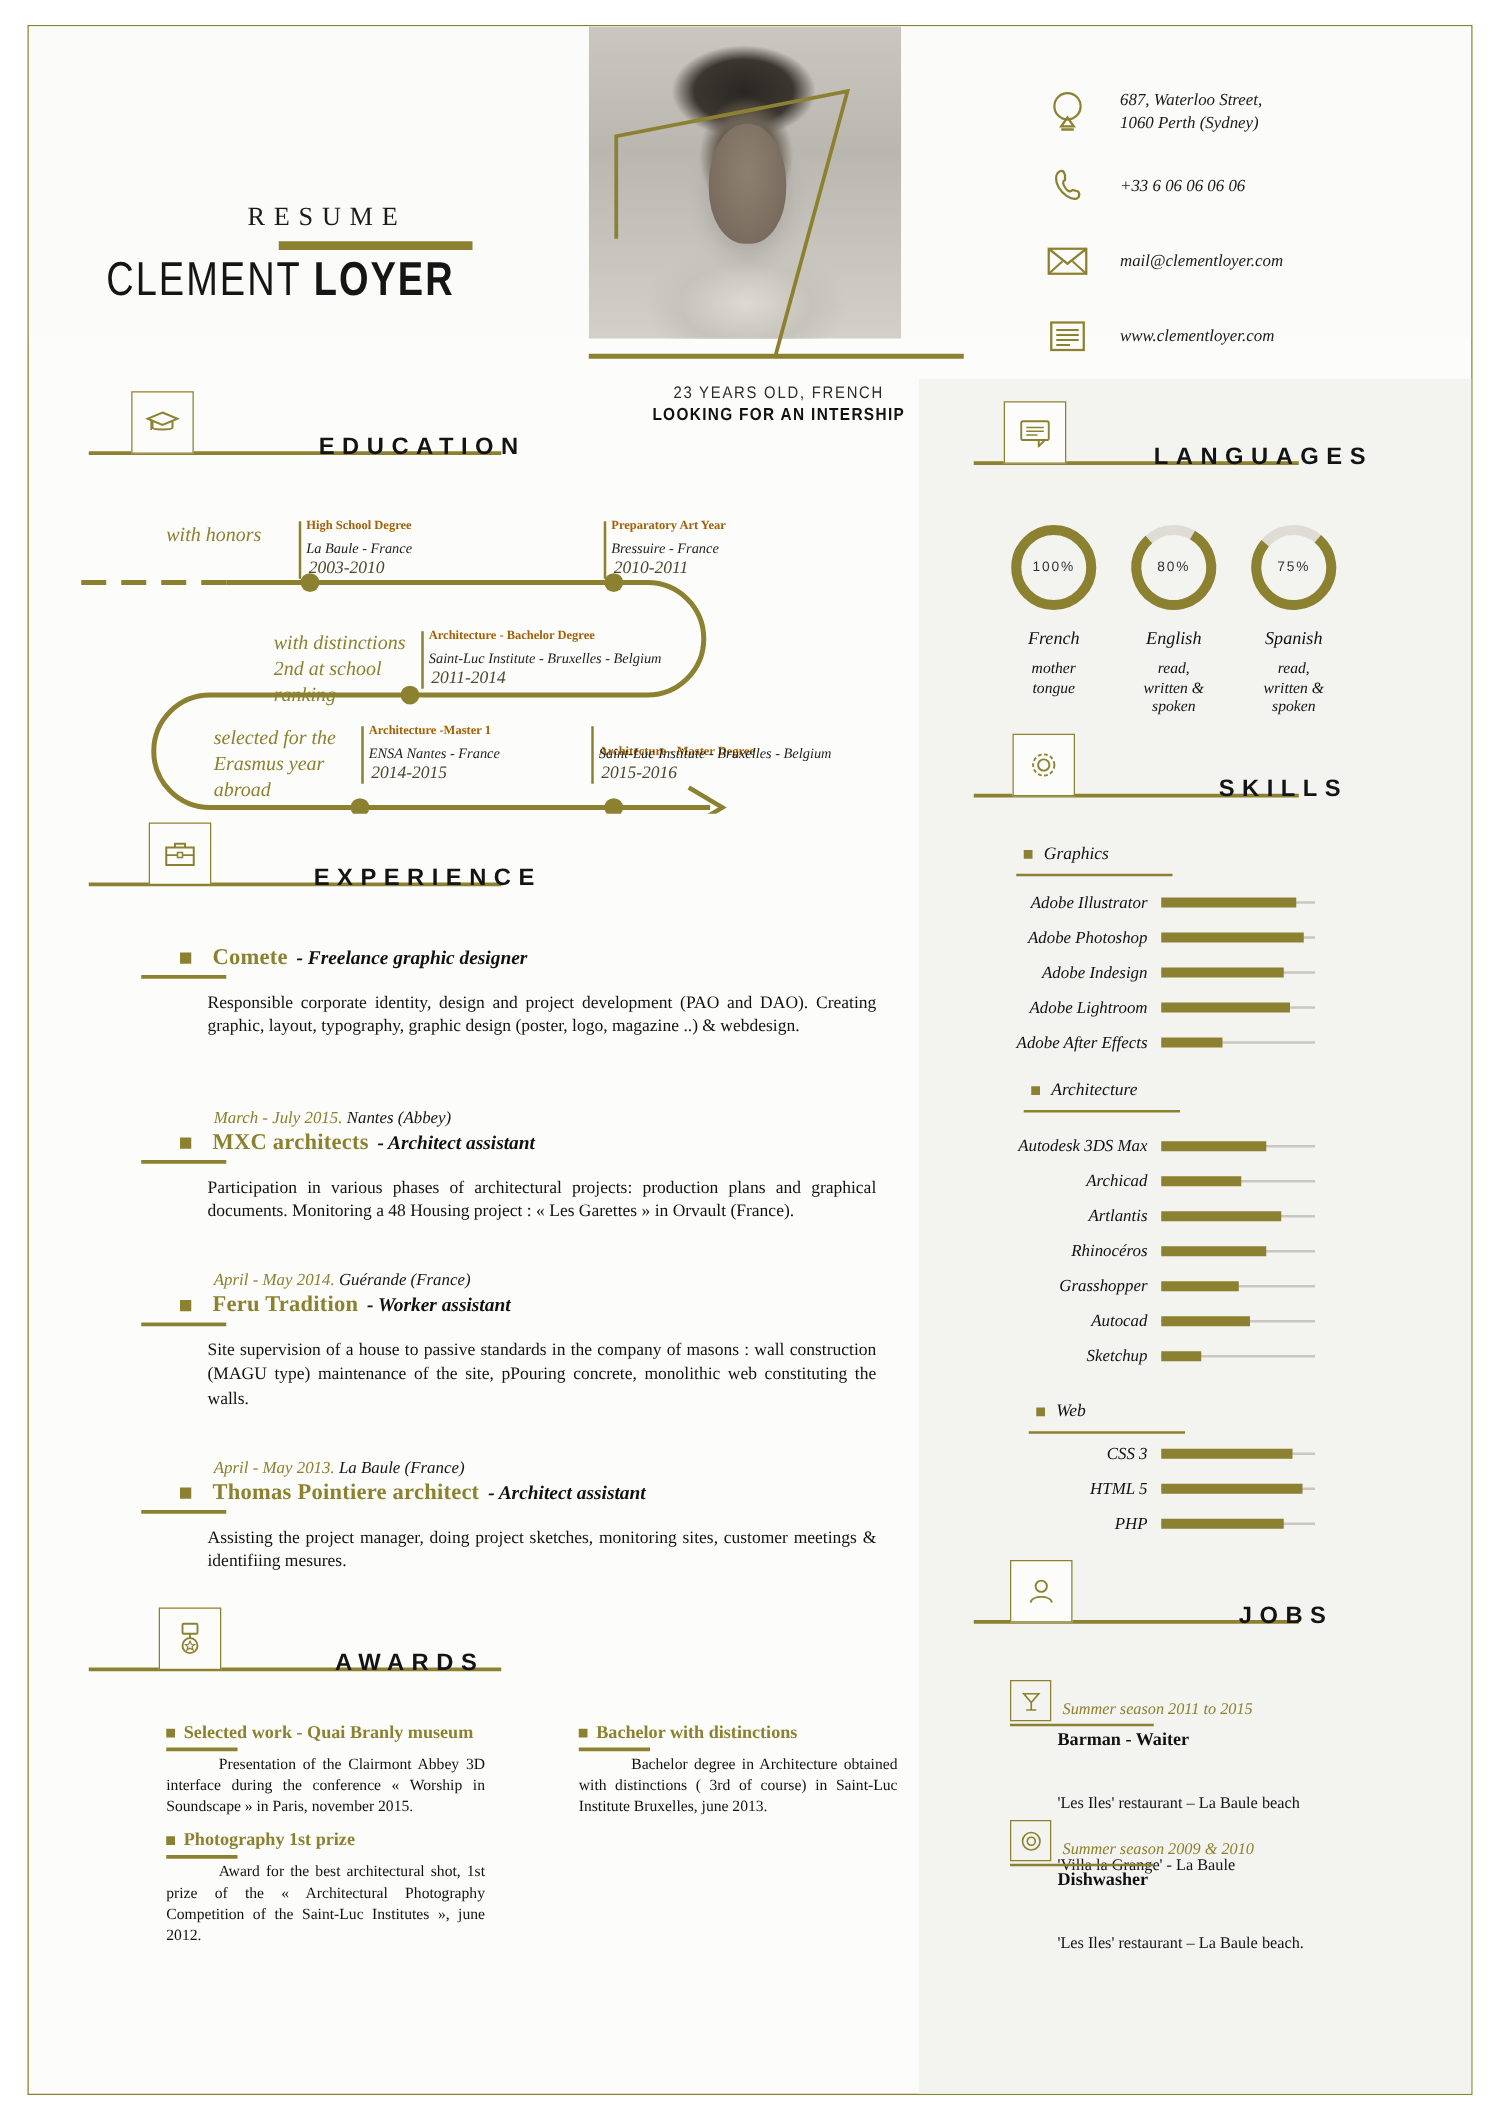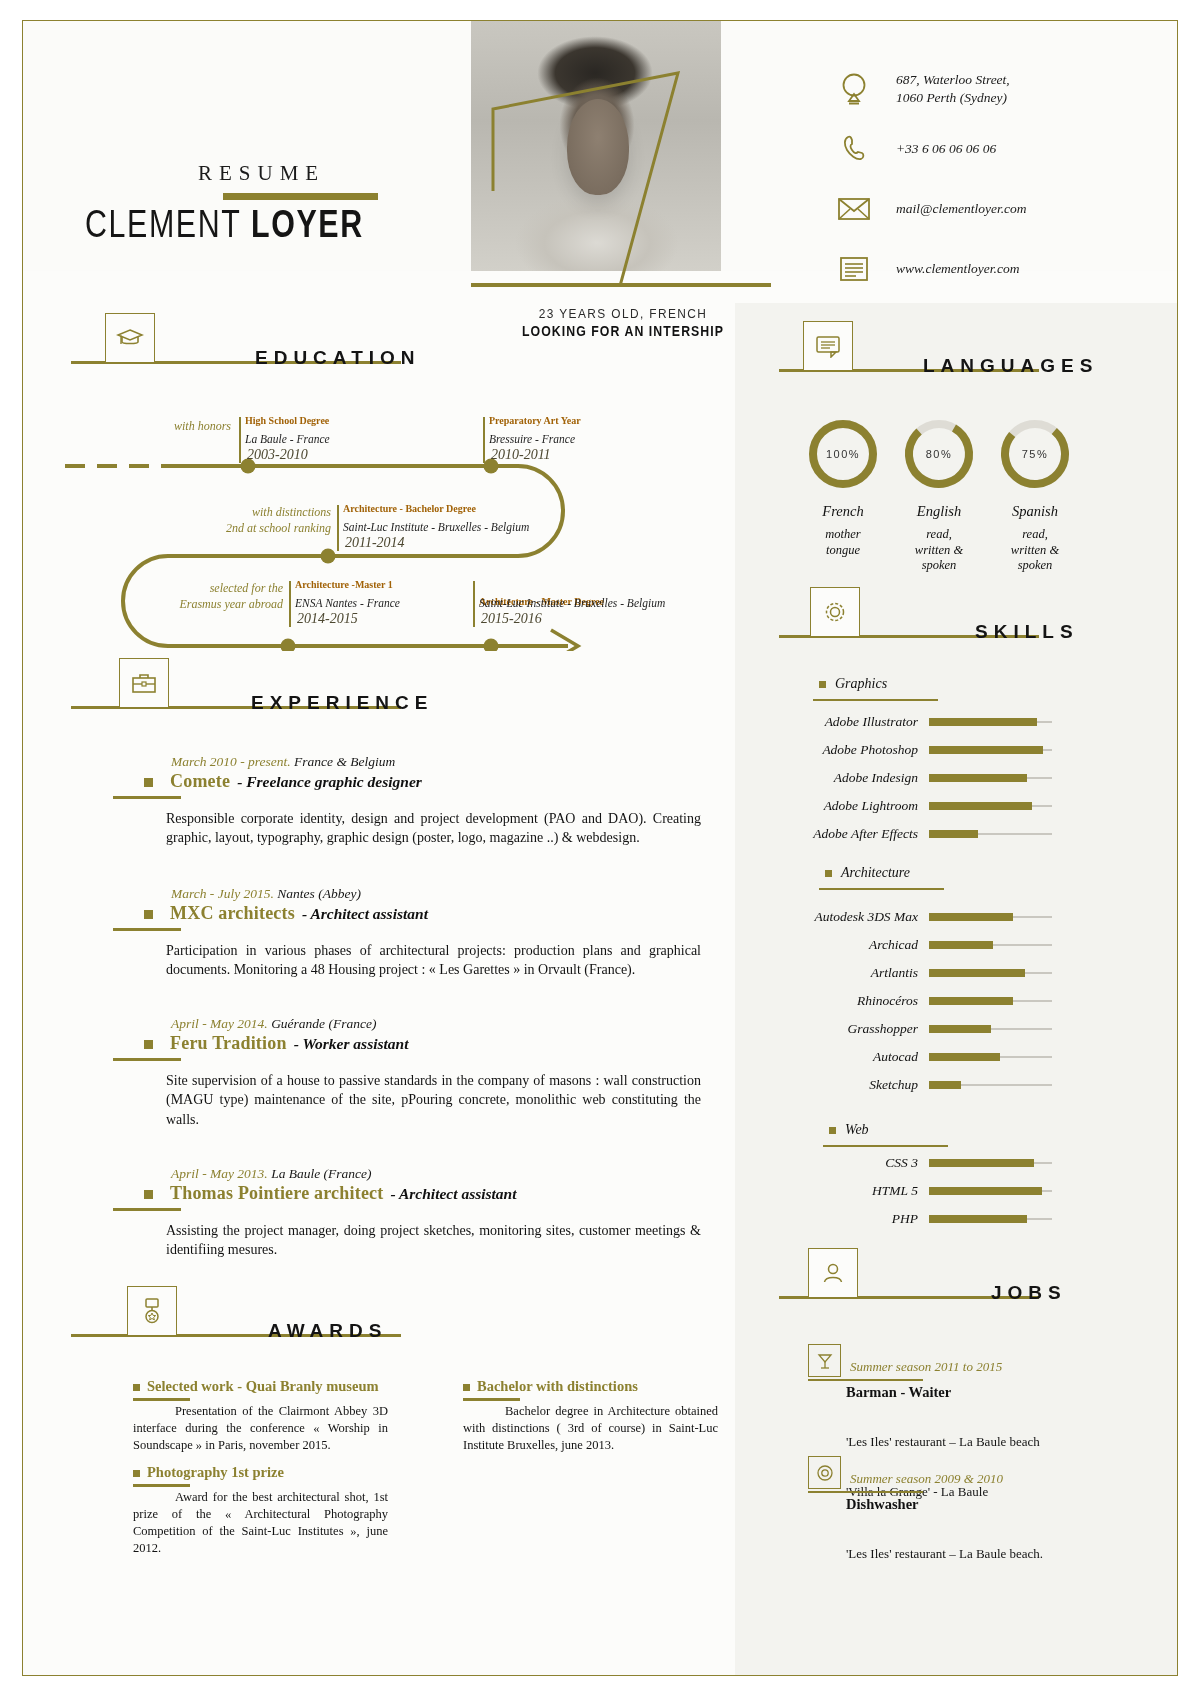--- a/index.html
+++ b/index.html
@@ -82,23 +82,23 @@
     position: absolute; width: 50px; height: 50px;
     border: 1.3px solid #8c8130; background: #fcfcfa;
     display: flex; align-items: center; justify-content: center;
   }
   .sec-title {
     position: absolute;
     font-family: "Liberation Sans", sans-serif;
     font-size: 19px; font-weight: bold; letter-spacing: 6px; color: #141414; text-align: right;
   }
   .edu-note {
-    position: absolute; text-align: right;
+    position: absolute; text-align: left;
     font-family: "Liberation Serif", serif; font-style: italic;
-    font-size: 12px; color: #8c8130; line-height: 1.3;
+    font-size: 16px; color: #8c8130; line-height: 1.3;
   }
   .edu-bar { position: absolute; width: 1.6px; background: #8c8130; }
   .edu-title {
     position: absolute; font-family: "Liberation Serif", serif;
     font-weight: bold; font-size: 10px; color: #a16207; white-space: nowrap;
   }
   .edu-place {
     position: absolute; font-family: "Liberation Serif", serif; font-style: italic;
     font-size: 11.5px; color: #1d1d1d; white-space: nowrap;
   }
@@ -326,24 +326,20 @@
     <svg width="26" height="24" viewBox="0 0 26 24">
         <rect x="2" y="7" width="22" height="14" fill="none" stroke="#8c8130" stroke-width="1.6"></rect>
         <path d="M9 7 V4 h8 v3" fill="none" stroke="#8c8130" stroke-width="1.6"></path>
         <line x1="2" y1="13" x2="24" y2="13" stroke="#8c8130" stroke-width="1.4"></line>
         <rect x="11" y="11" width="4" height="4" fill="#f9f9f6" stroke="#8c8130" stroke-width="1.2"></rect>
       </svg>
   </div>
   <div class="sec-title" style="left:228px; top:671px;">EXPERIENCE</div>
 
   <div class="xp" style="left:90px; top:733px;">
-    <div class="xp-meta">
-      <span class="dt">March 2010 - present.</span>
-      <span class="loc">France &amp; Belgium</span>
-    </div>
     <div class="xp-head">
       <div class="xp-sq"></div>
       <div class="xp-co">Comete</div>
       <div class="xp-role">- Freelance graphic designer</div>
     </div>
     <div class="xp-underline"></div>
     <div class="xp-desc">Responsible corporate identity, design and project development (PAO and DAO).  Creating graphic, layout, typography, graphic design (poster, logo, magazine ..) &amp; webdesign.</div>
   </div>
 
   <div class="xp" style="left:90px; top:865px;">

